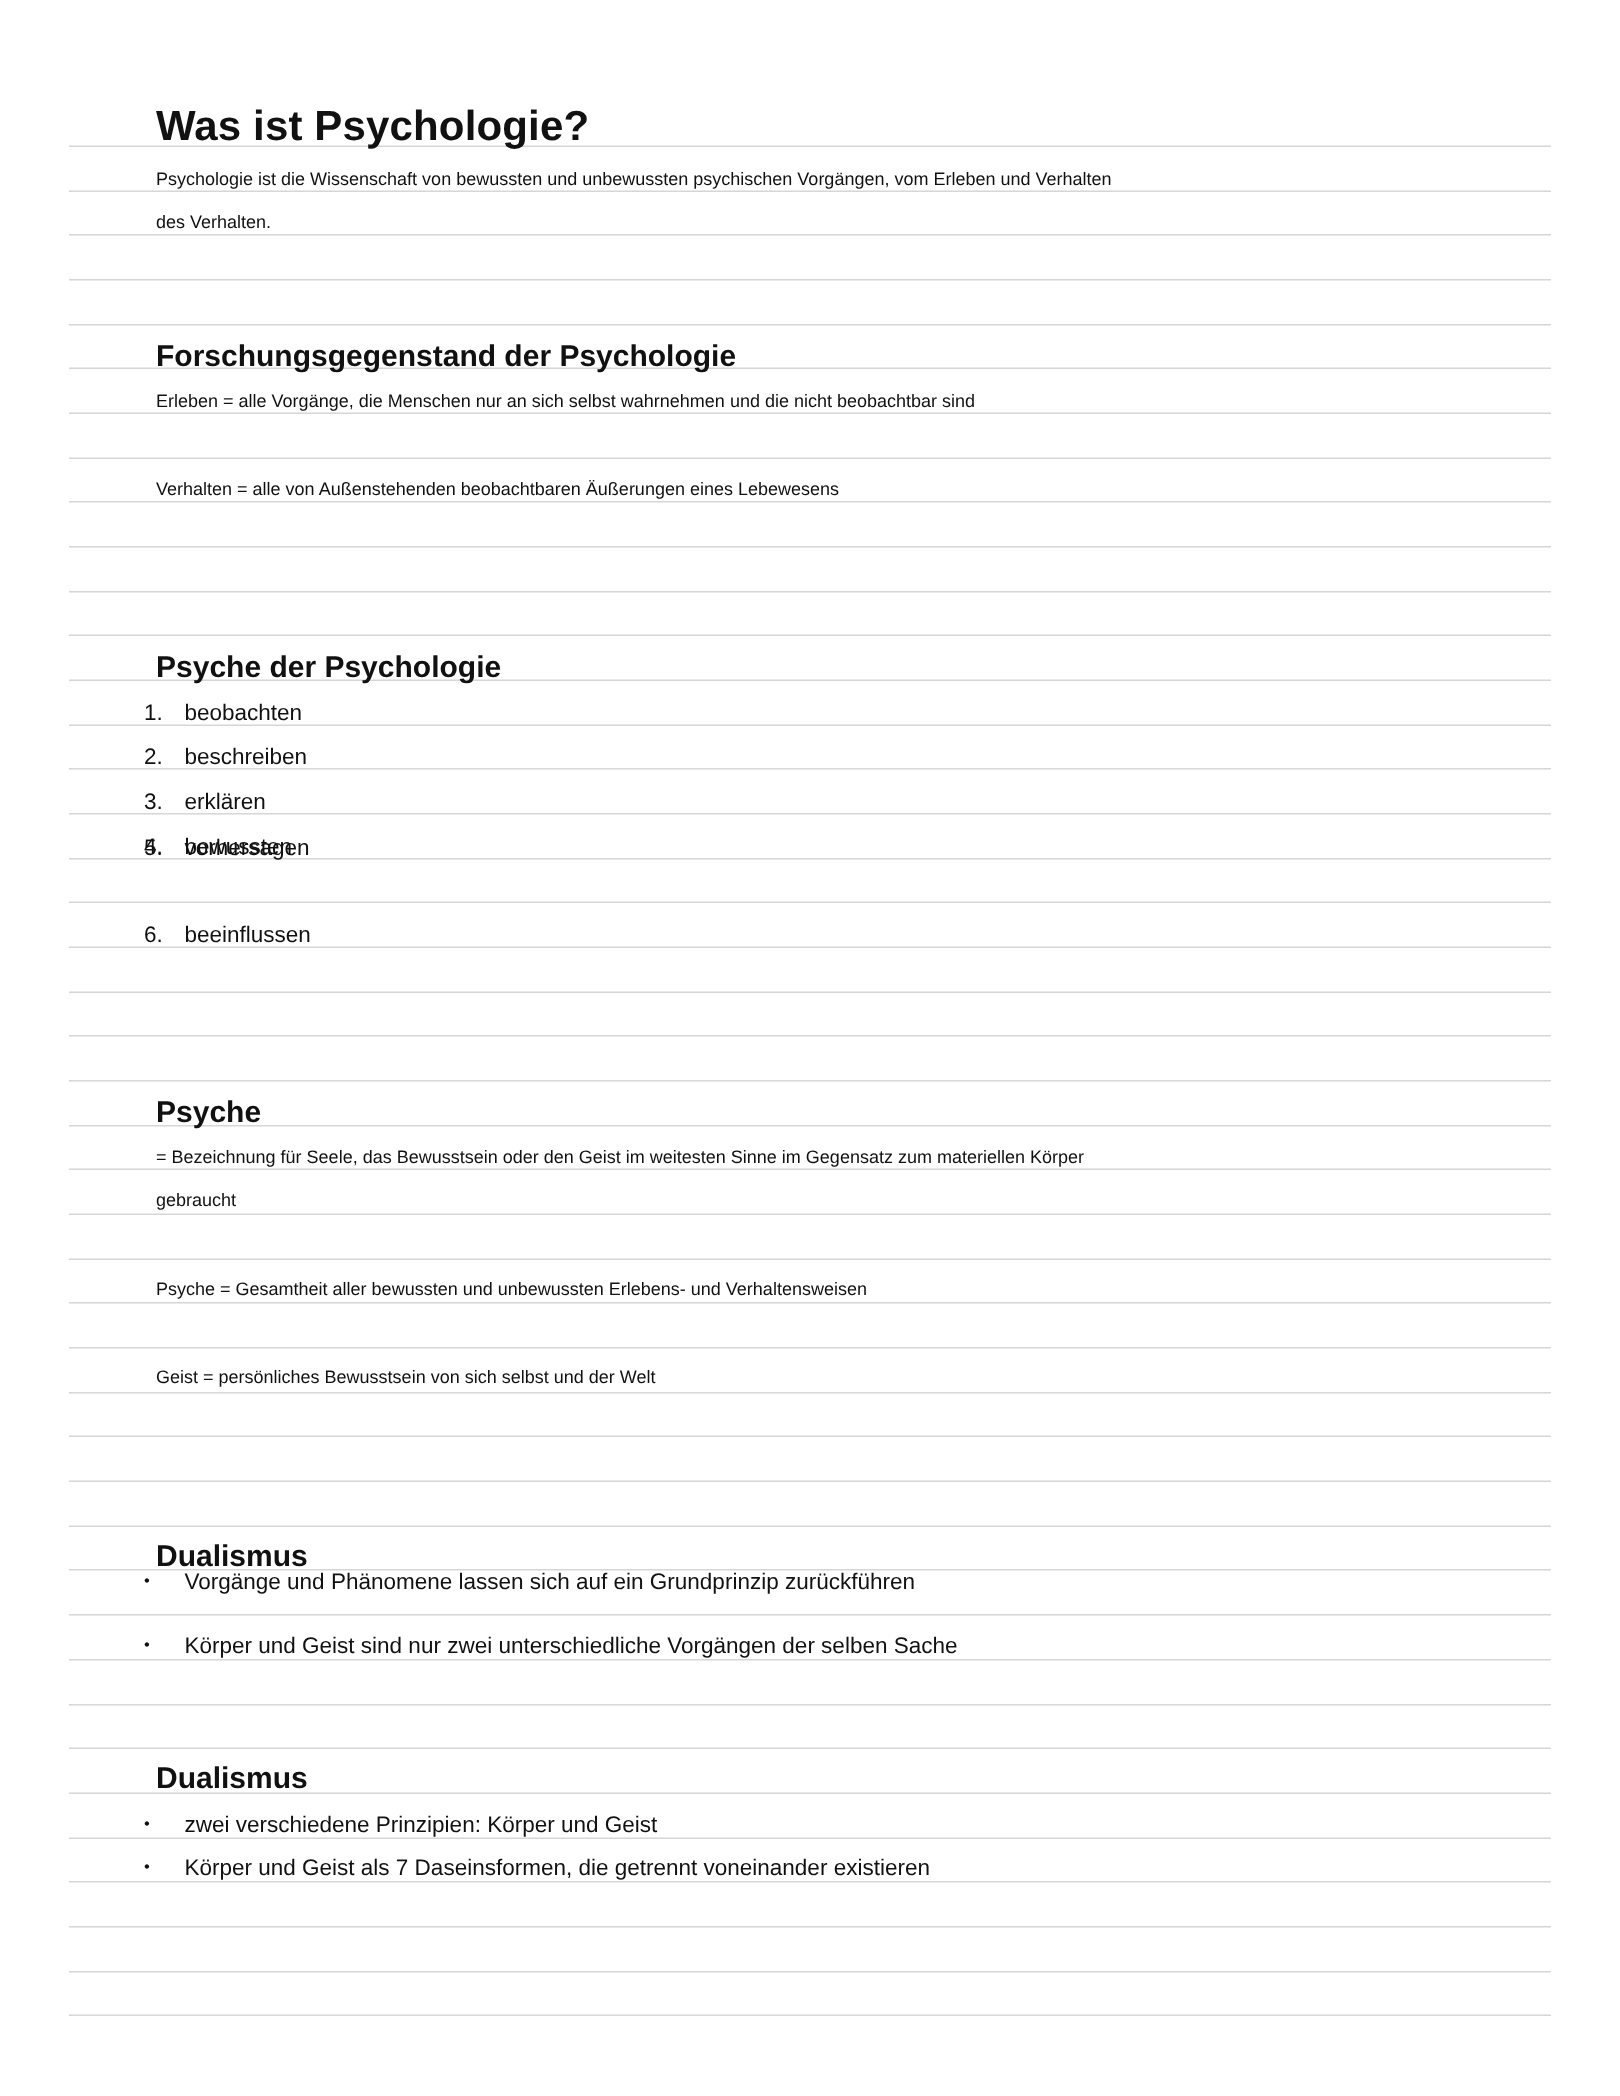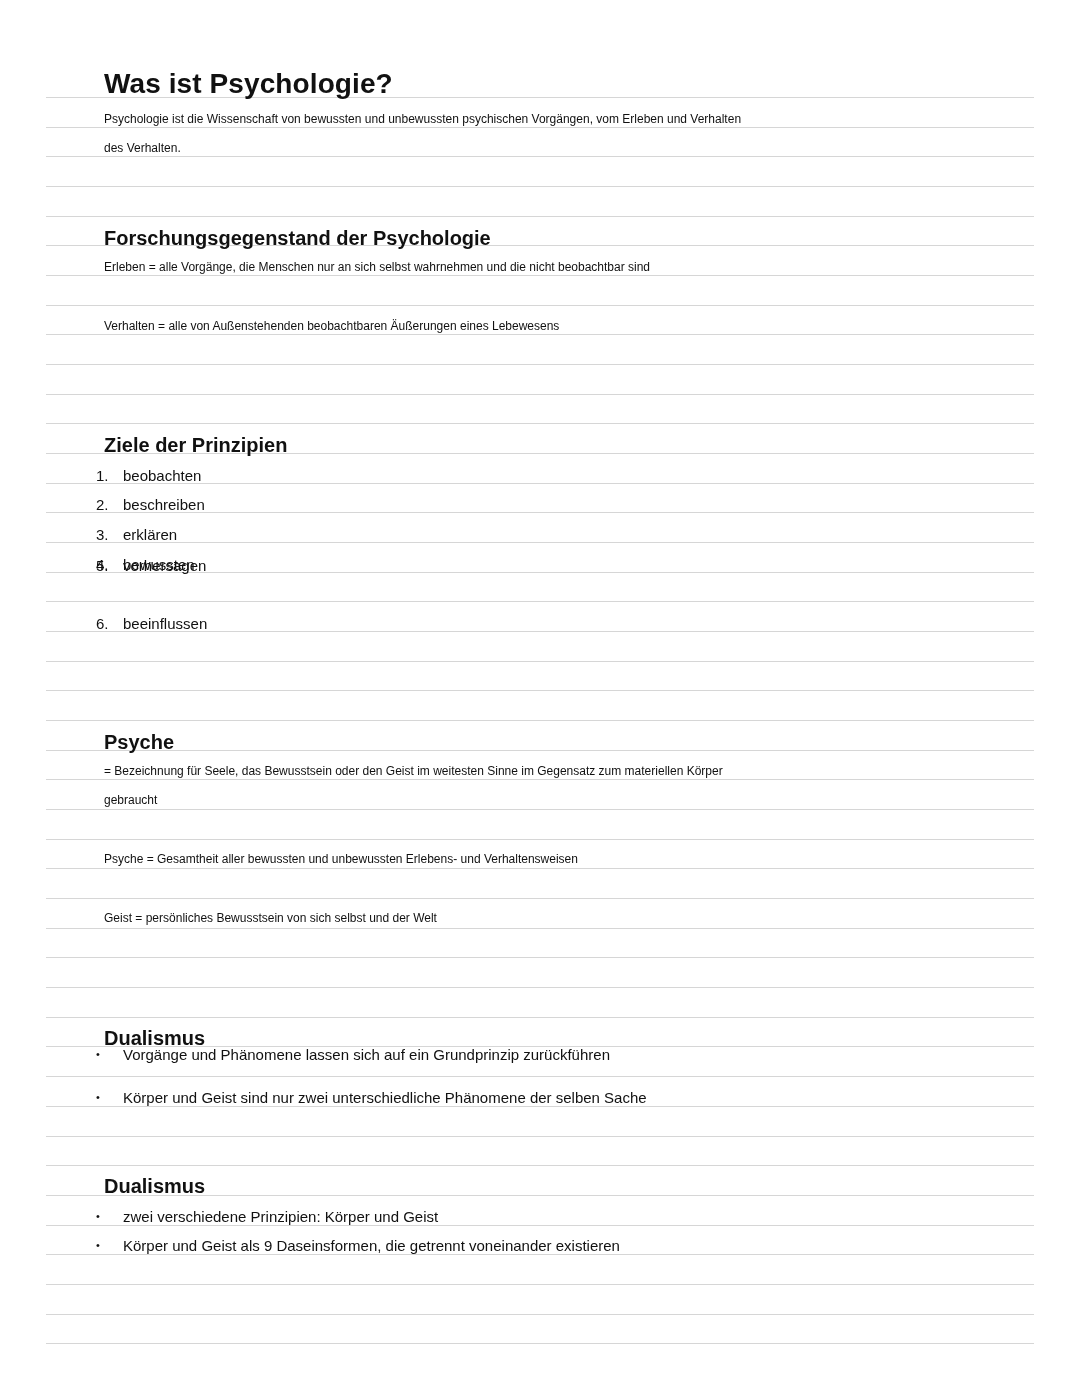--- a/index.html
+++ b/index.html
@@ -117,21 +117,21 @@
 <div class="row body" style="top:142px">des Verhalten.</div>
 
 <div class="row h2" style="top:228px">Forschungsgegenstand der Psychologie</div>
 <div class="row body" style="top:261px">
   <b>Erleben</b><span> = alle Vorgänge, die Menschen nur an sich selbst wahrnehmen und die nicht beobachtbar sind</span>
 </div>
 <div class="row body" style="top:320px">
   <b>Verhalten</b><span> = alle von Außenstehenden beobachtbaren Äußerungen eines Lebewesens</span>
 </div>
 
-<div class="row h2" style="top:435px">Ziele der Prinzipien</div>
+<div class="row h2" style="top:435px">Psyche der Psychologie</div>
 <div>
   <div class="item" style="top:468px"><span class="marker">1.</span><span>beobachten</span></div>
   <div class="item" style="top:497px"><span class="marker">2.</span><span>beschreiben</span></div>
   <div class="item" style="top:527px"><span class="marker">3.</span><span>erklären</span></div>
   <div class="item" style="top:557px"><span class="marker">4.</span><span>bewussten</span></div>
   <div class="item" style="top:558px"><span class="marker">5.</span><span>vorhersagen</span></div>
   <div class="item" style="top:616px"><span class="marker">6.</span><span>beeinflussen</span></div>
 </div>
 
 <div class="row h2" style="top:732px">Psyche</div>
@@ -140,20 +140,20 @@
 <div class="row body" style="top:853px">
   <b>Psyche</b><span> = Gesamtheit aller bewussten und unbewussten Erlebens- und Verhaltensweisen</span>
 </div>
 <div class="row body" style="top:912px">
   <b>Geist</b><span> = persönliches Bewusstsein von sich selbst und der Welt</span>
 </div>
 
 <div class="row h2" style="top:1028px">Dualismus</div>
 <div>
   <div class="item" style="top:1047px"><span class="bullet">•</span><span>Vorgänge und Phänomene lassen sich auf ein Grundprinzip zurückführen</span></div>
-  <div class="item" style="top:1090px"><span class="bullet">•</span><span>Körper und Geist sind nur zwei unterschiedliche Phänomene der selben Sache</span></div>
+  <div class="item" style="top:1090px"><span class="bullet">•</span><span>Körper und Geist sind nur zwei unterschiedliche Vorgängen der selben Sache</span></div>
 </div>
 
 <div class="row h2" style="top:1176px">Dualismus</div>
 <div>
   <div class="item" style="top:1209px"><span class="bullet">•</span><span>zwei verschiedene Prinzipien: Körper und Geist</span></div>
-  <div class="item" style="top:1238px"><span class="bullet">•</span><span>Körper und Geist als 9 Daseinsformen, die getrennt voneinander existieren</span></div>
+  <div class="item" style="top:1238px"><span class="bullet">•</span><span>Körper und Geist als 7 Daseinsformen, die getrennt voneinander existieren</span></div>
 </div>
 
 </body></html>

